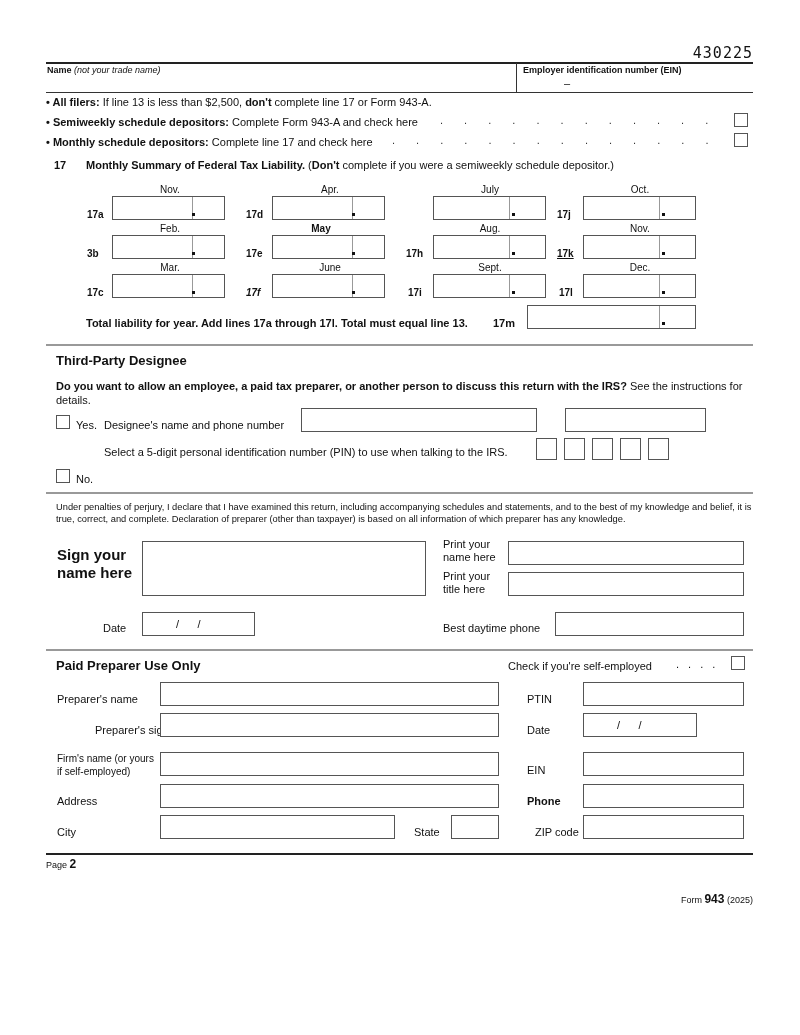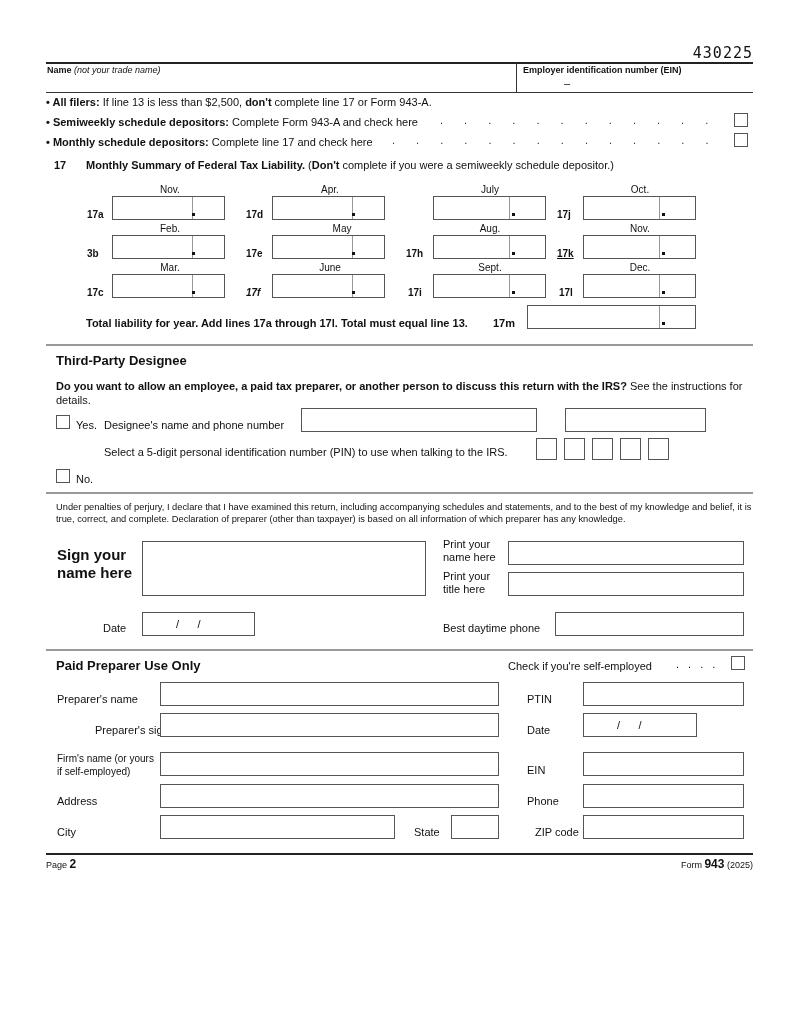--- a/index.html
+++ b/index.html
@@ -83,21 +83,21 @@
     <div class="dot" style="left:79px; top:16px;"></div>
   </div>
 
 <div class="mlabel" style="left:280px; top:184px;">Apr.</div>
 <div class="lnum" style="left:246px; top:209px;">17d</div>
 <div class="box" style="left:272px; top:196px; width:113px; height:24px;">
     <div class="sep" style="left:79px; top:0; height:22px;"></div>
     <div class="dot" style="left:79px; top:16px;"></div>
   </div>
 
-<div class="mlabel" style="left:292px; top:223px;">May</div>
+<div class="mlabel" style="left:271px; top:223px;font-weight:bold;">May</div>
 <div class="lnum" style="left:246px; top:248px;">17e</div>
 <div class="box" style="left:272px; top:235px; width:113px; height:24px;">
     <div class="sep" style="left:79px; top:0; height:22px;"></div>
     <div class="dot" style="left:79px; top:16px;"></div>
   </div>
 
 <div class="mlabel" style="left:280px; top:262px;">June</div>
 <div class="lnum" style="left:246px; top:287px;font-style:italic;">17f</div>
 <div class="box" style="left:272px; top:274px; width:113px; height:24px;">
     <div class="sep" style="left:79px; top:0; height:22px;"></div>
@@ -225,30 +225,30 @@
 <div class="abs t10" style="left:57px; top:752px; line-height:13px;">
   <div>Firm's name (or yours</div>
     <div>if self-employed)</div>
 </div>
 <div class="box" style="left:160px; top:752px; width:339px; height:24px;"></div>
 <div class="abs t11" style="left:527px; top:764px;">EIN</div>
 <div class="box" style="left:583px; top:752px; width:161px; height:24px;"></div>
 
 <div class="abs t11" style="left:57px; top:795px;">Address</div>
 <div class="box" style="left:160px; top:784px; width:339px; height:24px;"></div>
-<div class="abs t11" style="left:527px; top:795px;">Phone</div>
+<div class="abs t11" style="left:527px; top:795px;font-weight:bold;">Phone</div>
 <div class="box" style="left:583px; top:784px; width:161px; height:24px;"></div>
 
 <div class="abs t11" style="left:57px; top:826px;">City</div>
 <div class="box" style="left:160px; top:815px; width:235px; height:24px;"></div>
 <div class="abs t11" style="left:414px; top:826px;">State</div>
 <div class="box" style="left:451px; top:815px; width:48px; height:24px;"></div>
 <div class="abs t11" style="left:535px; top:826px;">ZIP code</div>
 <div class="box" style="left:583px; top:815px; width:161px; height:24px;"></div>
 
 <div class="hr-black" style="top:853px;"></div>
 
 <div class="abs" style="left:46px; top:857px; font-size:9px;">
   <span>Page</span> <span class="b" style="font-size:12px;">2</span>
 </div>
-<div class="abs" style="right:47px; top:857px; font-size:9px;">
+<div class="abs" style="right:47px; top:892px; font-size:9px;">
   <span>Form</span> <span class="b" style="font-size:12px;">943</span> <span>(2025)</span>
 </div>
 
 </body></html>

